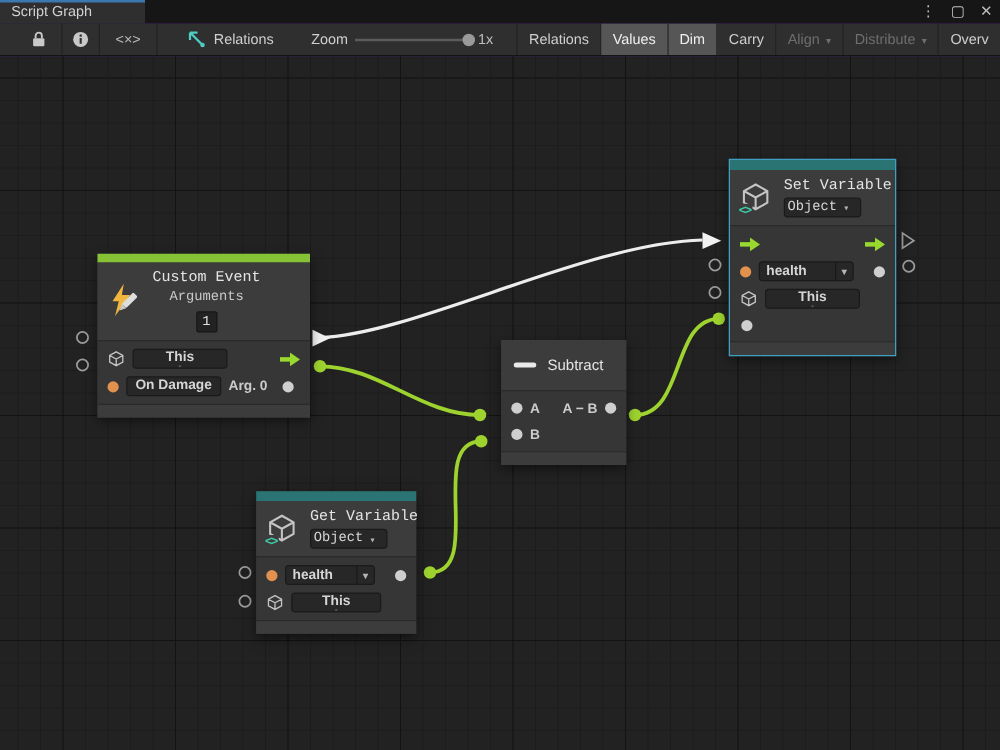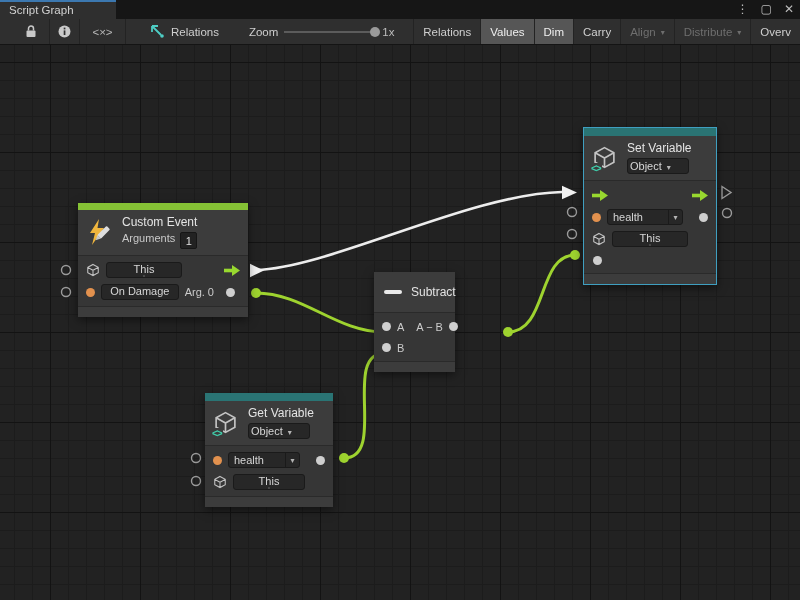--- a/index.html
+++ b/index.html
@@ -47,21 +47,21 @@
     background-position:50px 17px, 50px 17px, 50px 17px, 50px 17px;
   }
   #wires { position:absolute; left:0; top:0; width:800px; height:600px; pointer-events:none; z-index:5; }
   
   .node { position:absolute; z-index:10; background:#383838; box-shadow:0 3px 9px rgba(0,0,0,.5); color:#dcdcdc; font-size:11px; }
   .strip { height:7px; }
   .nheader { background:#3c3c3c; display:flex; align-items:center; gap:9px; padding:5px 10px 6px 8px; }
   .ntitle { font-size:12px; color:#e4e4e4; white-space:nowrap; }
   .nbody { background:#363636; border-top:1px solid #2a2a2a; border-bottom:1px solid #2a2a2a; padding:3px 8px; }
   .nfooter { height:10px; background:#3c3c3c; }
-  .prow { display:flex; align-items:center; gap:6px; height:22px; }
+  .prow { display:flex; align-items:center; gap:6px; height:22px;font-weight:bold; }
   .dot { width:9px; height:9px; border-radius:50%; flex:0 0 auto; }
   .dot.orange { background:#e2914e; }
   .dot.white  { background:#cfcfcf; }
   .spacer { flex:1; }
   .field, .combo, .dropdown {
     background:#272727; border:1px solid #1a1a1a; border-radius:3px;
     height:16px; display:flex; align-items:center; color:#d6d6d6; font-size:11px;
   }
   .field { padding:0 5px;flex-direction:column; }
   .field .spacer { min-width:4px; }
@@ -70,22 +70,22 @@
   .dropdown { padding:0 2px; gap:5px; }
   .dropdown .dd { font-size:8px; color:#b5b5b5; position:relative; top:1px; }
   .flow-arrow { flex:0 0 auto; display:block; }
   .vicon { position:relative; width:26px; height:26px; flex:0 0 auto; }
   .vicon .vb { position:absolute; left:-2px; bottom:-3px; font-size:10px; font-weight:bold; color:#3fd2ae; background:#3c3c3c; padding:0 1px; letter-spacing:-1px; }
   .valbox {
     width:17px; height:17px; background:#222; border:1px solid #161616; border-radius:2px;
     display:flex; align-items:center; justify-content:center; color:#e0e0e0; font-size:11px;
   }
   .minus-glyph { width:18px; height:4px; border-radius:2px; background:#eaeaea; flex:0 0 auto; }
-  .hcol { display:flex; flex-direction:column; gap:3px; }
-  .hrow2 { display:flex; gap:5px; color:#c9c9c9; font-size:11px; }
+  .hcol { display:flex; flex-direction:column; gap:3px;font-family:Liberation Mono, monospace; }
+  .hrow2 { display:flex; align-items:center; gap:5px; color:#c9c9c9; font-size:11px;flex-direction:column; }
   .plabel { color:#cccccc; white-space:nowrap; }
   .sel { border:1px solid #3f9fc0; }
 </style>
 </head>
 <body>
 
 <div id="window">
 
   <div id="tabbar">
     <div id="tab">Script Graph</div>
@@ -277,21 +277,21 @@
           </svg>
         </div>
       </div>
       <div class="prow" style="height:20px">
         <span class="dot white" style="margin-left:1px"></span>
       </div>
     </div>
     <div class="nfooter"></div>
   </div>
 
-  <div class="node" style="left:374px; top:272px; width:81px;">
+  <div class="node" style="left:401px; top:272px; width:100px;">
     <div class="nheader" style="padding:13px 10px">
       <div class="minus-glyph"></div>
       <span class="ntitle">Subtract</span>
     </div>
     <div class="nbody">
       <div class="prow" style="height:21px">
         <span class="dot white"></span>
         <span class="plabel">A</span>
         <span class="spacer"></span>
         <span class="plabel">A − B</span>

